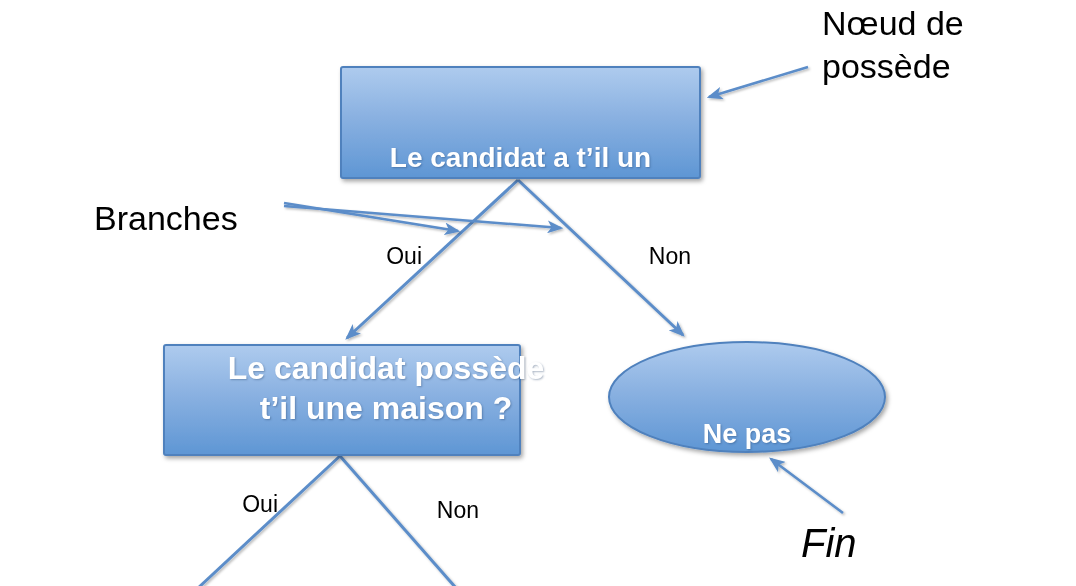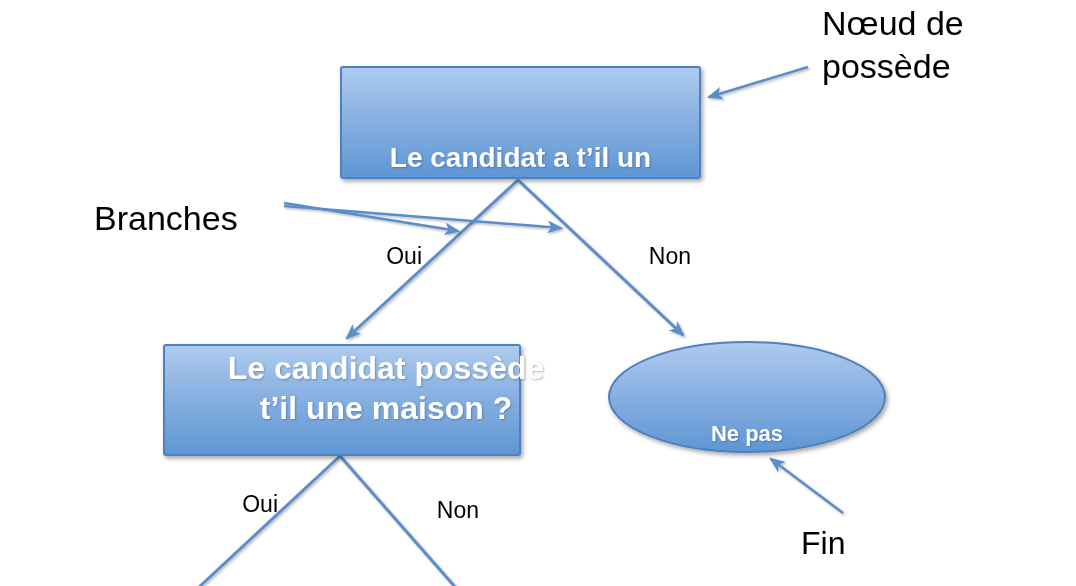--- a/index.html
+++ b/index.html
@@ -14,31 +14,31 @@
   .node-text{
     position:absolute;
     display:flex;flex-direction:column;
     justify-content:flex-end;align-items:center;
     color:#ffffff;font-weight:bold;text-align:center;
     text-shadow:1px 1px 2px rgba(25,55,95,.35);
     pointer-events:none;
   }
   .node-text.box1{left:340px;top:66px;width:361px;height:112px;font-size:28px;line-height:40px;}
   .node-text.box2{left:163px;top:344px;width:358px;height:84px;font-size:32px;line-height:40px;margin-left:44px;}
-  .node-text.leaf{left:608px;top:342px;width:278px;height:111px;font-size:22px;line-height:38px;}
+  .node-text.leaf{left:608px;top:342px;width:278px;height:111px;font-size:27px;line-height:38px;}
   .label{position:absolute;color:#000000;white-space:nowrap;}
   .label.annot{font-size:34px;line-height:43px;}
   .label.branch{font-size:23px;width:72px;text-align:right;}
   #noeud-label{left:822px;top:2px;}
   #branches-label{left:94px;top:197px;}
   #oui-top{left:350px;top:243px;}
   #non-top{left:619px;top:243px;}
   #oui-bottom{left:206px;top:491px;}
   #non-bottom{left:407px;top:497px;}
-  #fin-label{left:801px;top:522px;font-size:32px;}
+  #fin-label{left:801px;top:522px;font-size:40px;font-style:italic;}
 </style>
 </head>
 <body>
 
 <div class="canvas">
 
   <svg width="1076" height="586" viewBox="0 0 1076 586">
     <defs>
       <linearGradient id="nodeGrad" x1="0" y1="0" x2="0" y2="1">
         <stop offset="0" stop-color="#aecbee"></stop>

